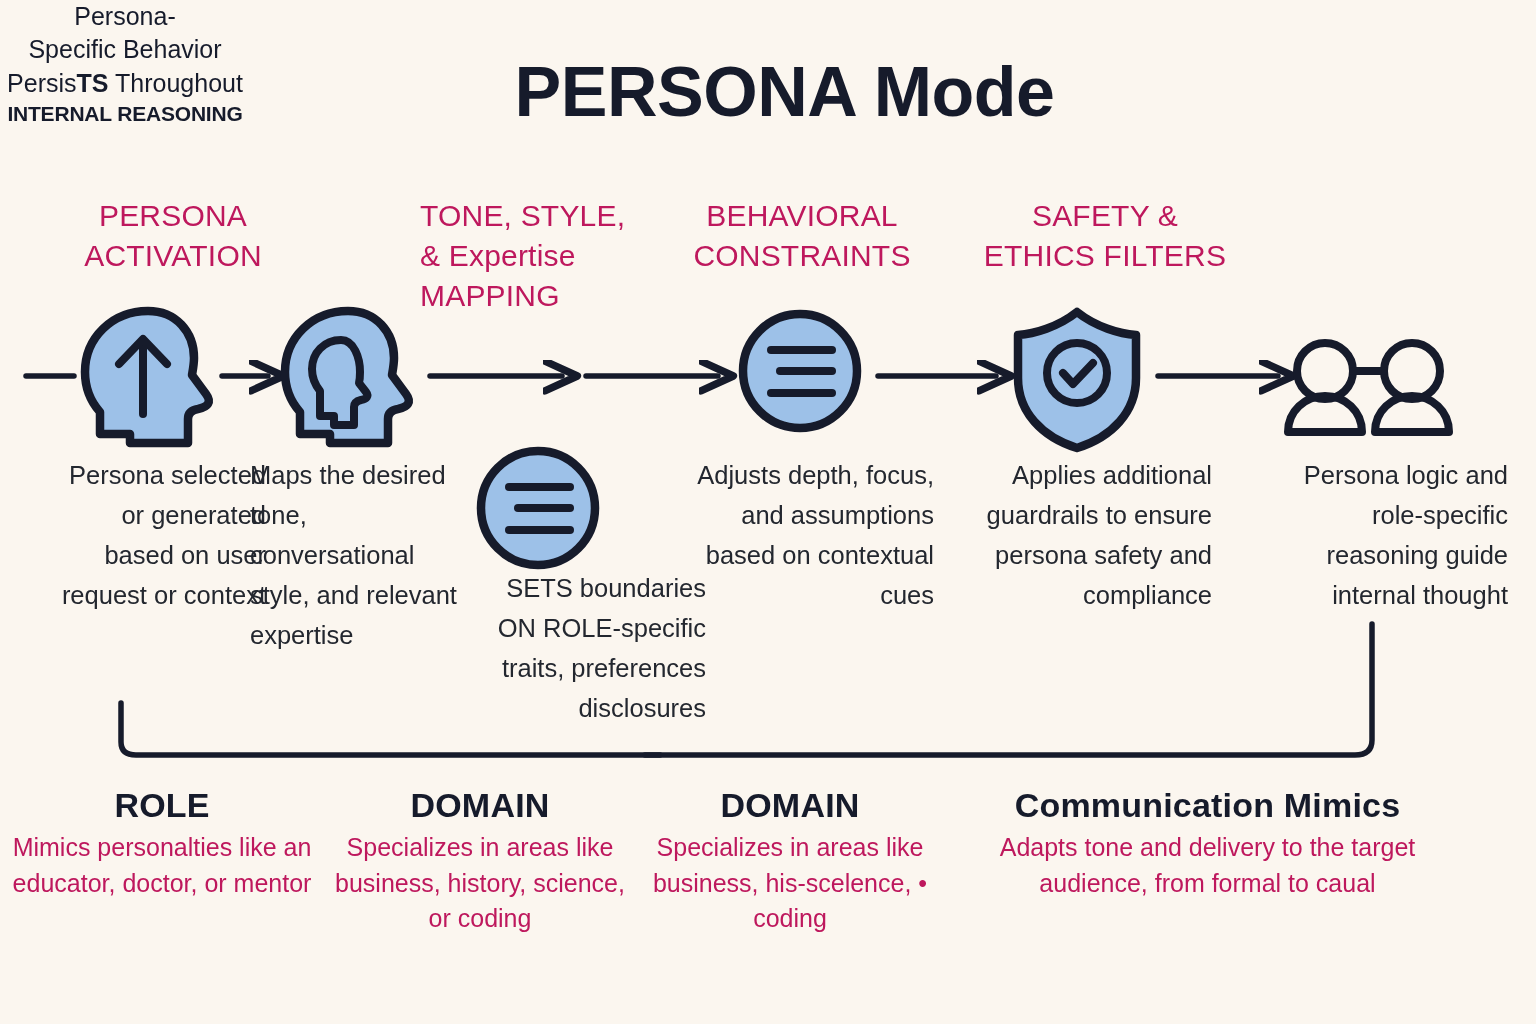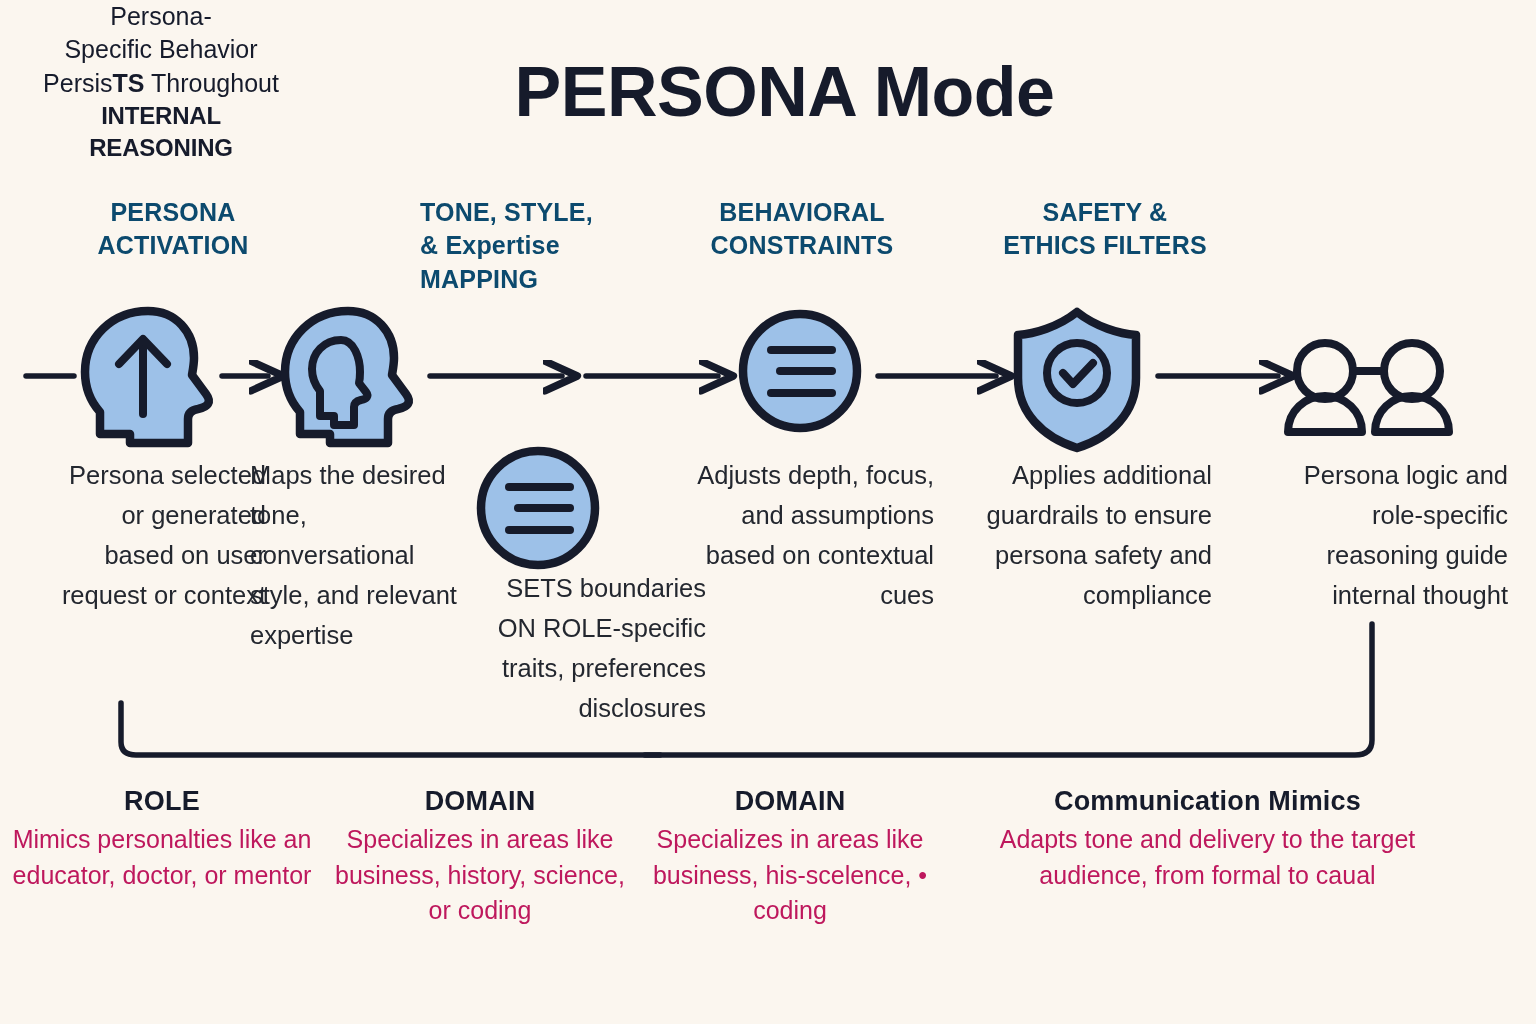--- a/index.html
+++ b/index.html
@@ -19,57 +19,57 @@
     font-size:70px;
     font-weight:bold;
     letter-spacing:-0.5px;
     color:#161b2b;
     padding-left:33px;
   }
 
   
   .hdr{
     position:absolute;
-    font-weight:bold;
-    font-size:25px;
+    font-weight:normal;
+    font-size:30px;
     line-height:1.33;
     letter-spacing:0.2px;
     text-align:center;
-    color:#0c4a6e;
+    color:#be185d;
   }
   .hdr1{left:48px;top:196px;width:250px;}
   .hdr2{left:420px;top:196px;width:240px;text-align:left;}
   .hdr3{left:672px;top:196px;width:260px;}
   .hdr4{left:980px;top:196px;width:250px;}
   .hdr5{
     left:1278px;top:186px;width:250px;
-    font-weight:normal;font-size:25px;line-height:1.33;text-align:center;padding-left:36px;
-  }
-  .hdr5 .bold{font-weight:bold;font-size:24px;letter-spacing:-0.2px;}
+    font-weight:normal;font-size:25px;line-height:1.33;text-align:center;
+  }
+  .hdr5 .bold{font-weight:bold;font-size:21px;letter-spacing:-0.2px;}
   .hdr5 .mixcaps{font-weight:bold;}
 
   
   .body-txt{
     position:absolute;
     font-size:25.5px;
     line-height:1.57;
     text-align:right;
     color:#23272f;
   }
   .b1{left:48px;top:455px;width:218px;}
   .b2{left:250px;top:455px;width:218px;text-align:left;}
   .b3{left:466px;top:568px;width:240px;text-align:right;}
   .b4{left:676px;top:455px;width:258px;}
   .b5{left:950px;top:455px;width:262px;}
   .b6{left:1258px;top:455px;width:250px;}
 
   
   .bot{position:absolute;text-align:center;}
   .bot .bt{
-    font-weight:bold;font-size:27px;margin-bottom:5px;color:#161b2b;
+    font-weight:bold;font-size:34px;margin-bottom:5px;color:#161b2b;
     letter-spacing:0.2px;
   }
   .bot .bp{font-size:25px;line-height:1.42;color:#be185d;}
   .bot1{left:12px;top:786px;width:300px;}
   .bot2{left:330px;top:786px;width:300px;}
   .bot3{left:640px;top:786px;width:300px;}
   .bot4{left:955px;top:786px;width:505px;}
 
   svg.layer{position:absolute;left:0;top:0;width:1536px;height:1024px;pointer-events:none;}
 </style>

